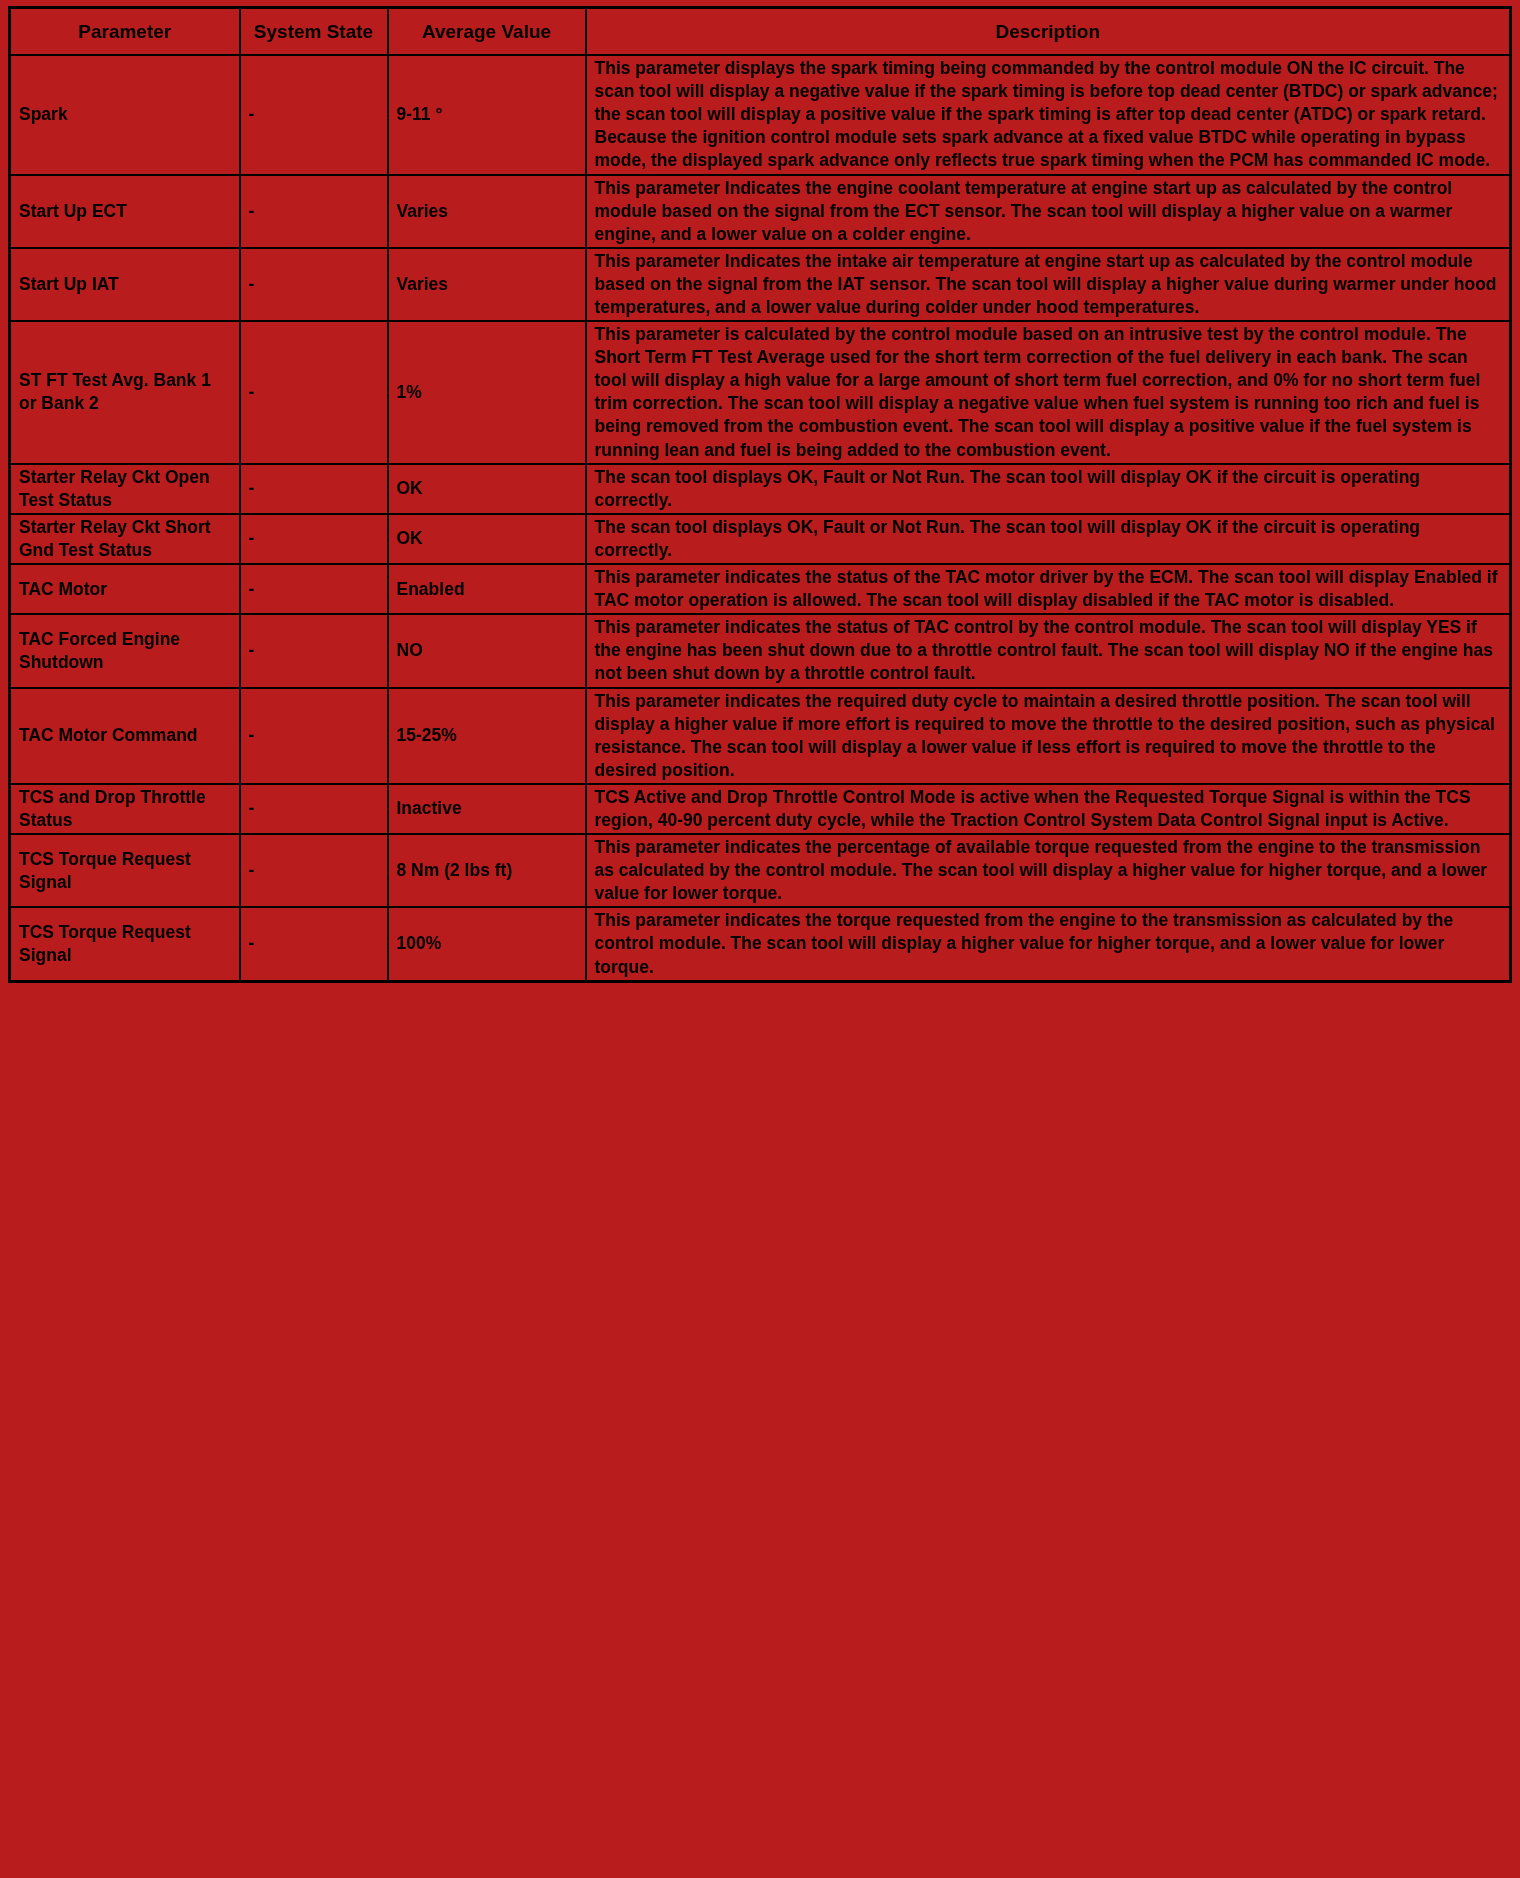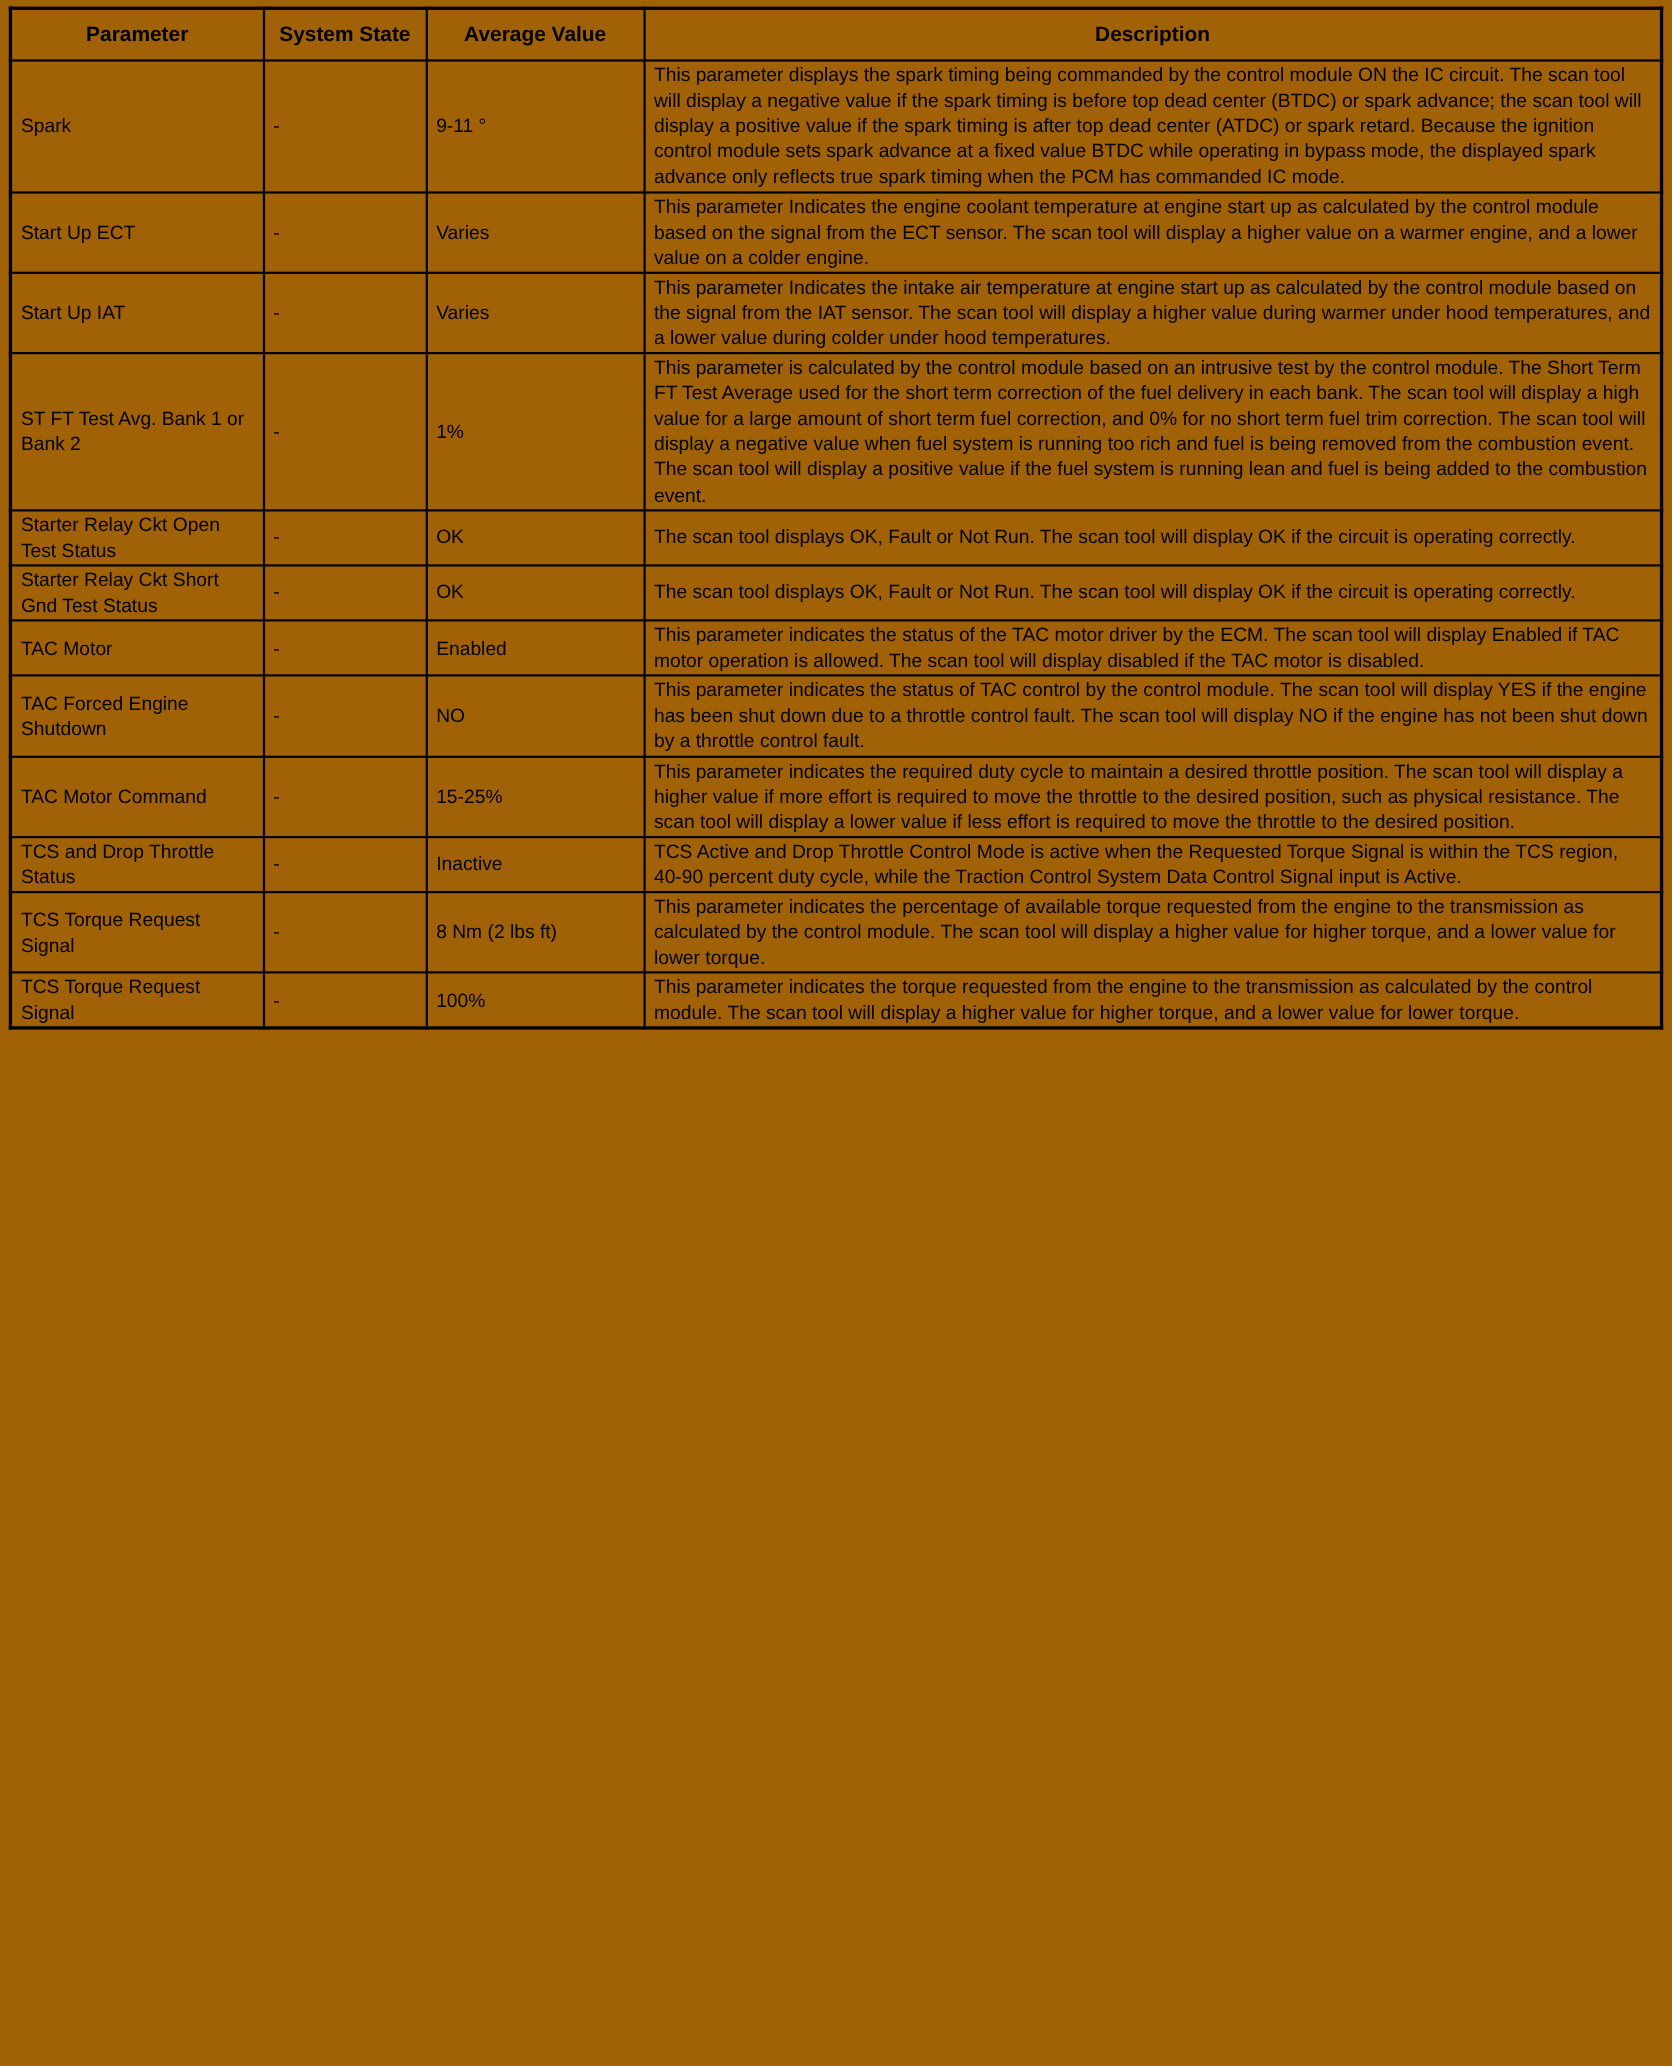--- a/index.html
+++ b/index.html
@@ -9,35 +9,36 @@
   }
   body {
     font-family: "Liberation Sans", sans-serif;
     color: #000000;
   }
   .page {
     width: 1520px;
     min-height: 1878px;
     box-sizing: border-box;
     padding: 6px 8px 8px 8px;
-    background: #a16207;
+    background: #b91c1c;
   }
   table.param-table {
     border-collapse: collapse;
     width: 1504px;
     table-layout: fixed;
     border: 3px solid #000;
   }
   table.param-table th,
   table.param-table td {
     border: 2px solid #000;
     vertical-align: middle;
     padding: 1px 8px;
     font-size: 17.5px;
     line-height: 1.32;
+    font-weight: bold;
   }
   table.param-table thead th {
     text-align: center;
     font-weight: bold;
     font-size: 19px;
     padding: 10px 6px;
     vertical-align: middle;
   }
   col.c-param { width: 230px; }
   col.c-state { width: 148px; }

